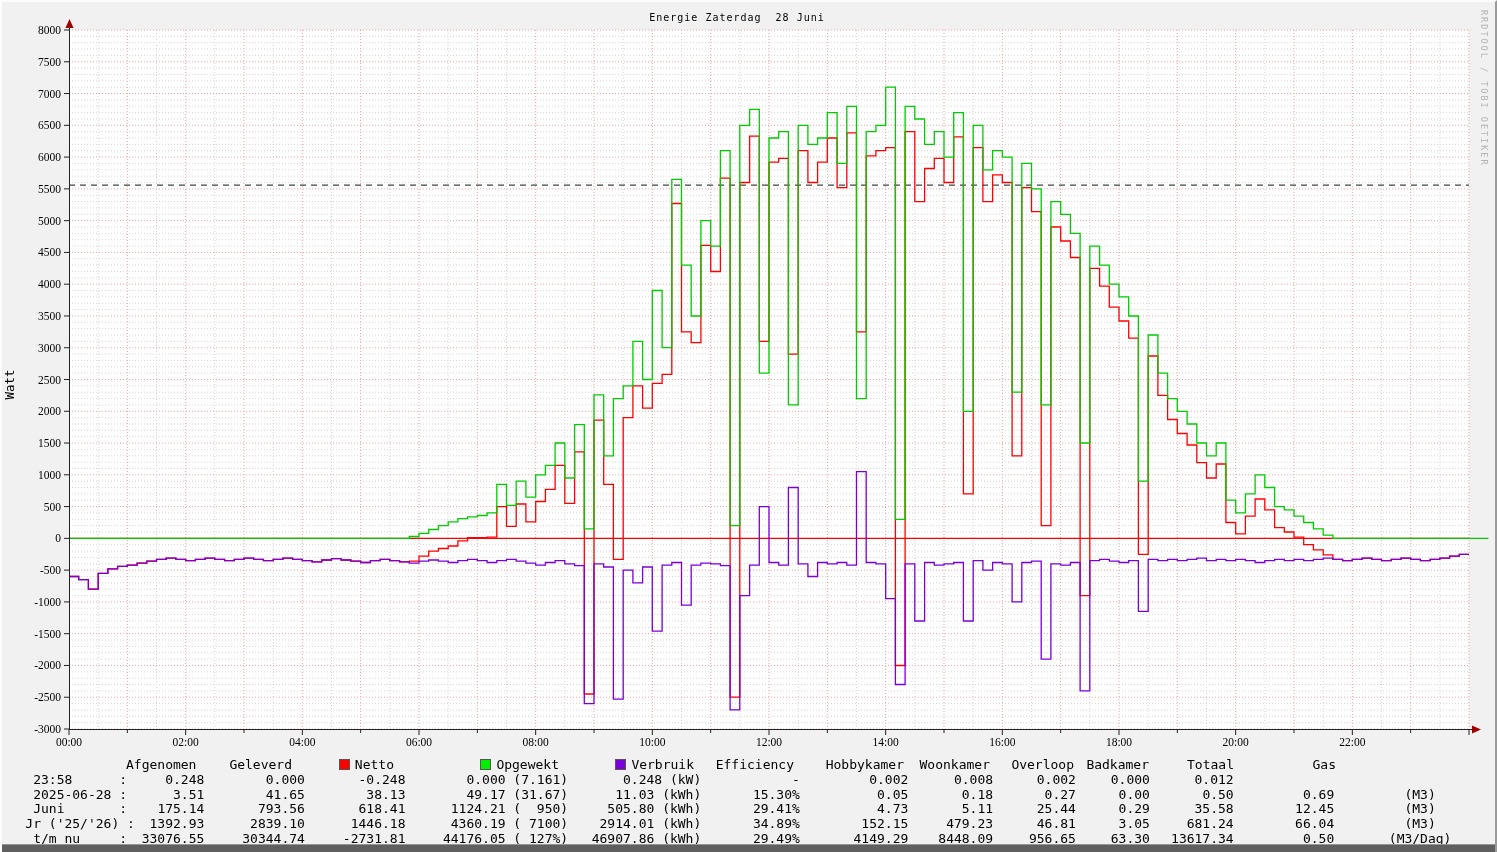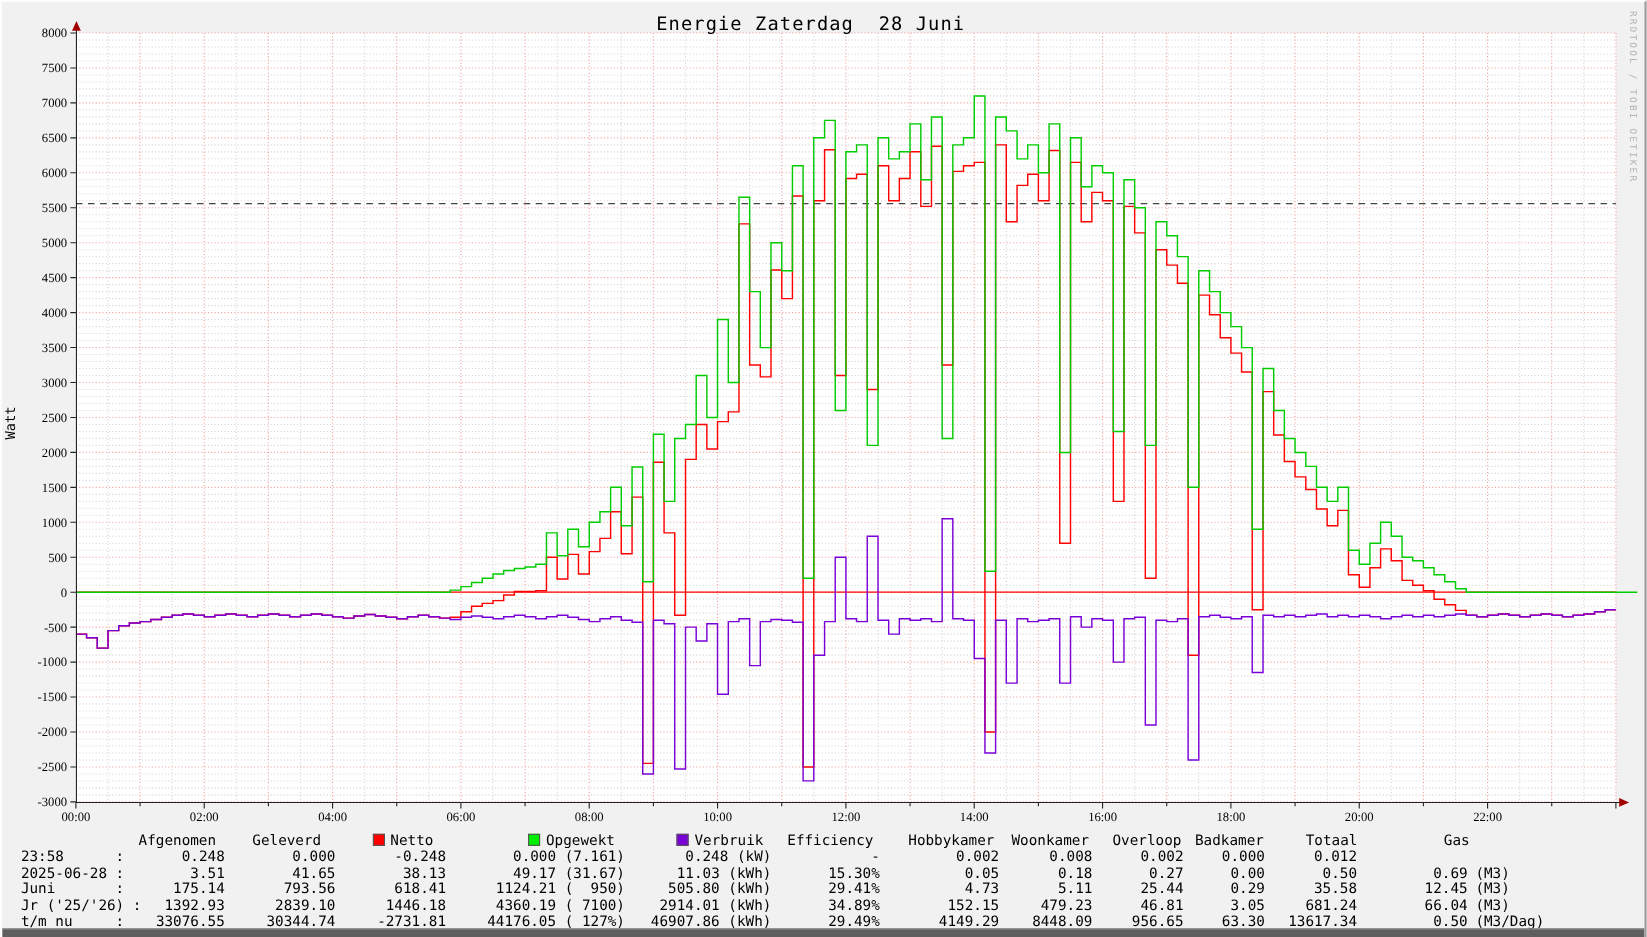--- a/index.html
+++ b/index.html
@@ -6,39 +6,39 @@
   .screen{
     position:relative; width:1497px; height:852px; box-sizing:border-box;
     background:#f1f1f1; overflow:hidden;
     border-left:2px solid #fdfdfd; border-top:2px solid #fdfdfd;
     border-right:2px solid #9a9a9a;
     font-family:"DejaVu Sans Mono","Liberation Mono",monospace; color:#000;
   }
   .bottom-bevel{position:absolute;left:0;right:0;bottom:0;height:7px;background:#5f5f5f;border-top:1px solid #949494;}
   .chart-title{
     position:absolute; top:10px; left:0; width:1470px; text-align:center;
-    font-size:17px; white-space:pre; letter-spacing:1px;
+    font-size:10px; white-space:pre; letter-spacing:1px;
   }
   .watermark{
     position:absolute; top:8px; right:6px;
     writing-mode:vertical-rl; text-orientation:mixed;
     font-size:8.5px; letter-spacing:2px; color:#b3b3b3; white-space:pre;
   }
   .y-axis-title{
     position:absolute; left:-28px; top:375px; width:70px; text-align:center;
     transform:rotate(-90deg); font-size:12.5px;
   }
   svg{position:absolute;left:0;top:0;}
   .stats{
     position:absolute; left:0; top:756px; width:1497px;
     font-size:13px; line-height:14.8px;
   }
   .trow{display:flex; white-space:pre;}
   .tcell{display:inline-block; text-align:right; white-space:pre; overflow:visible;}
-  .tcell.left{text-align:left;}
+  .tcell.left{text-align:center;}
   .legend-sq{
     display:inline-block; width:11px; height:11px; margin-right:5px;
     vertical-align:-1px; border:1px solid #555; box-sizing:border-box;
   }
 </style>
 </head>
 <body>
 
 <div class="screen">
   <svg id="chart-svg" width="1497" height="752" font-family="&quot;Times New Roman&quot;">

